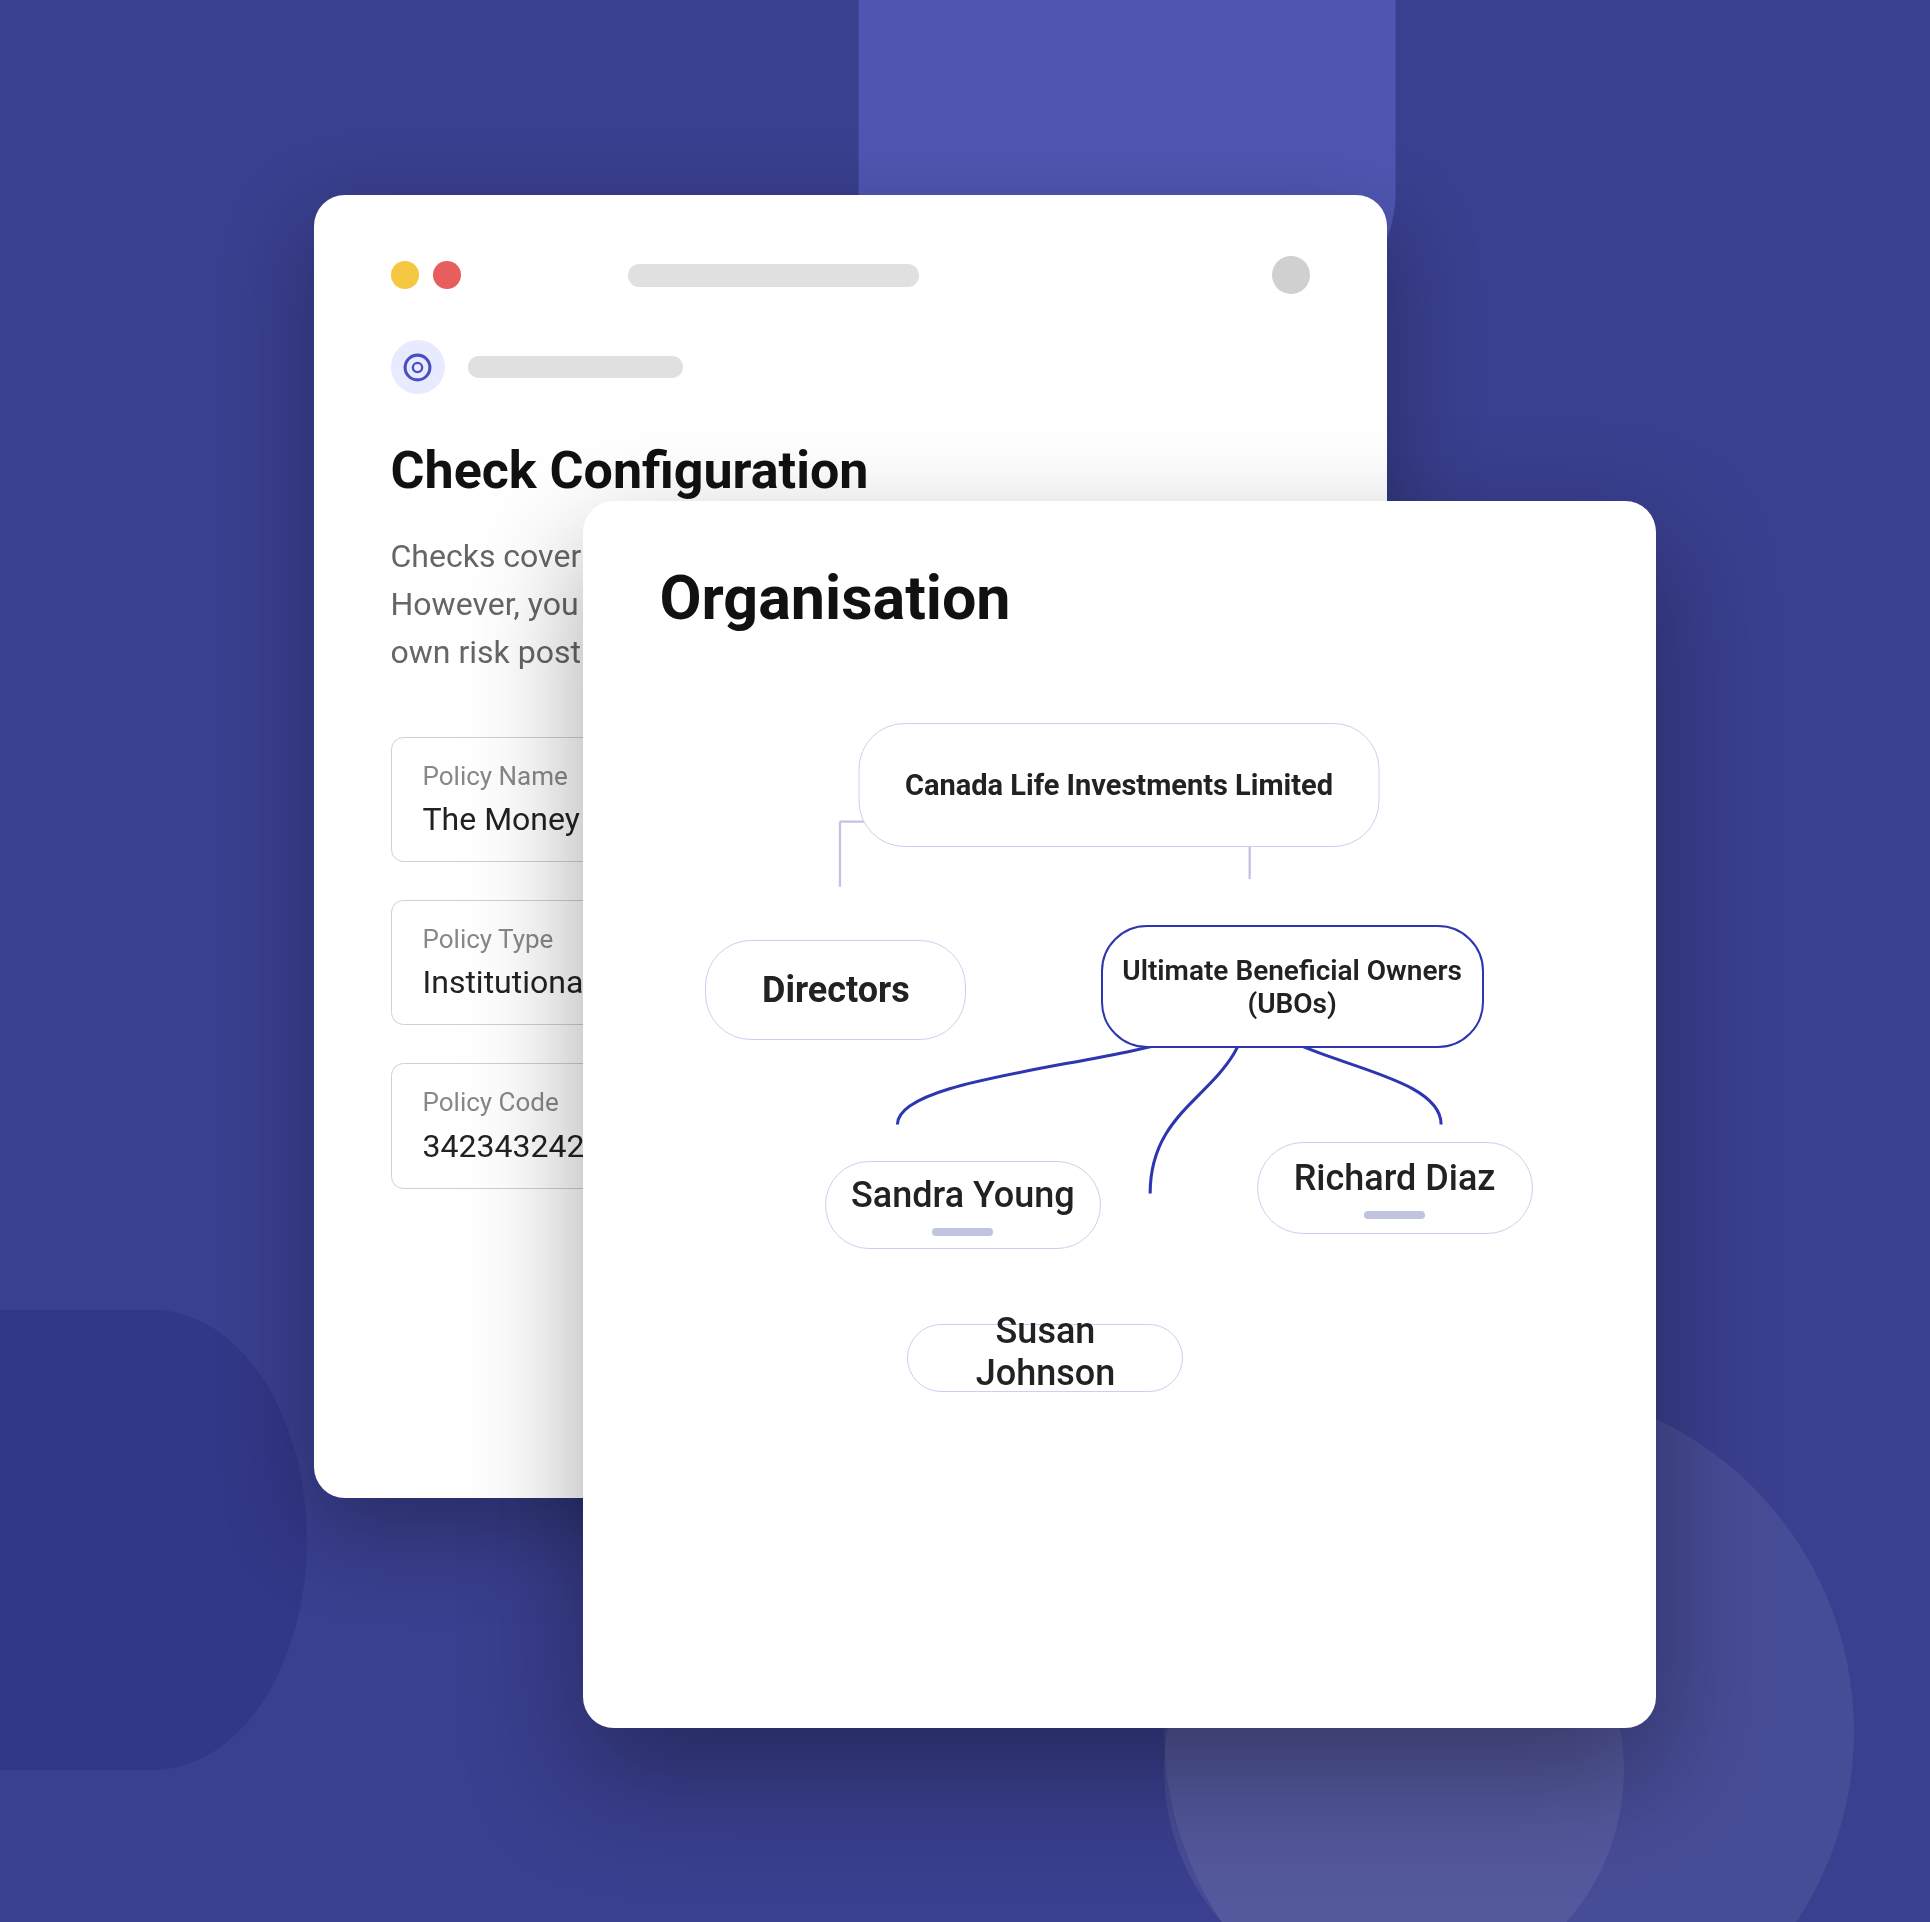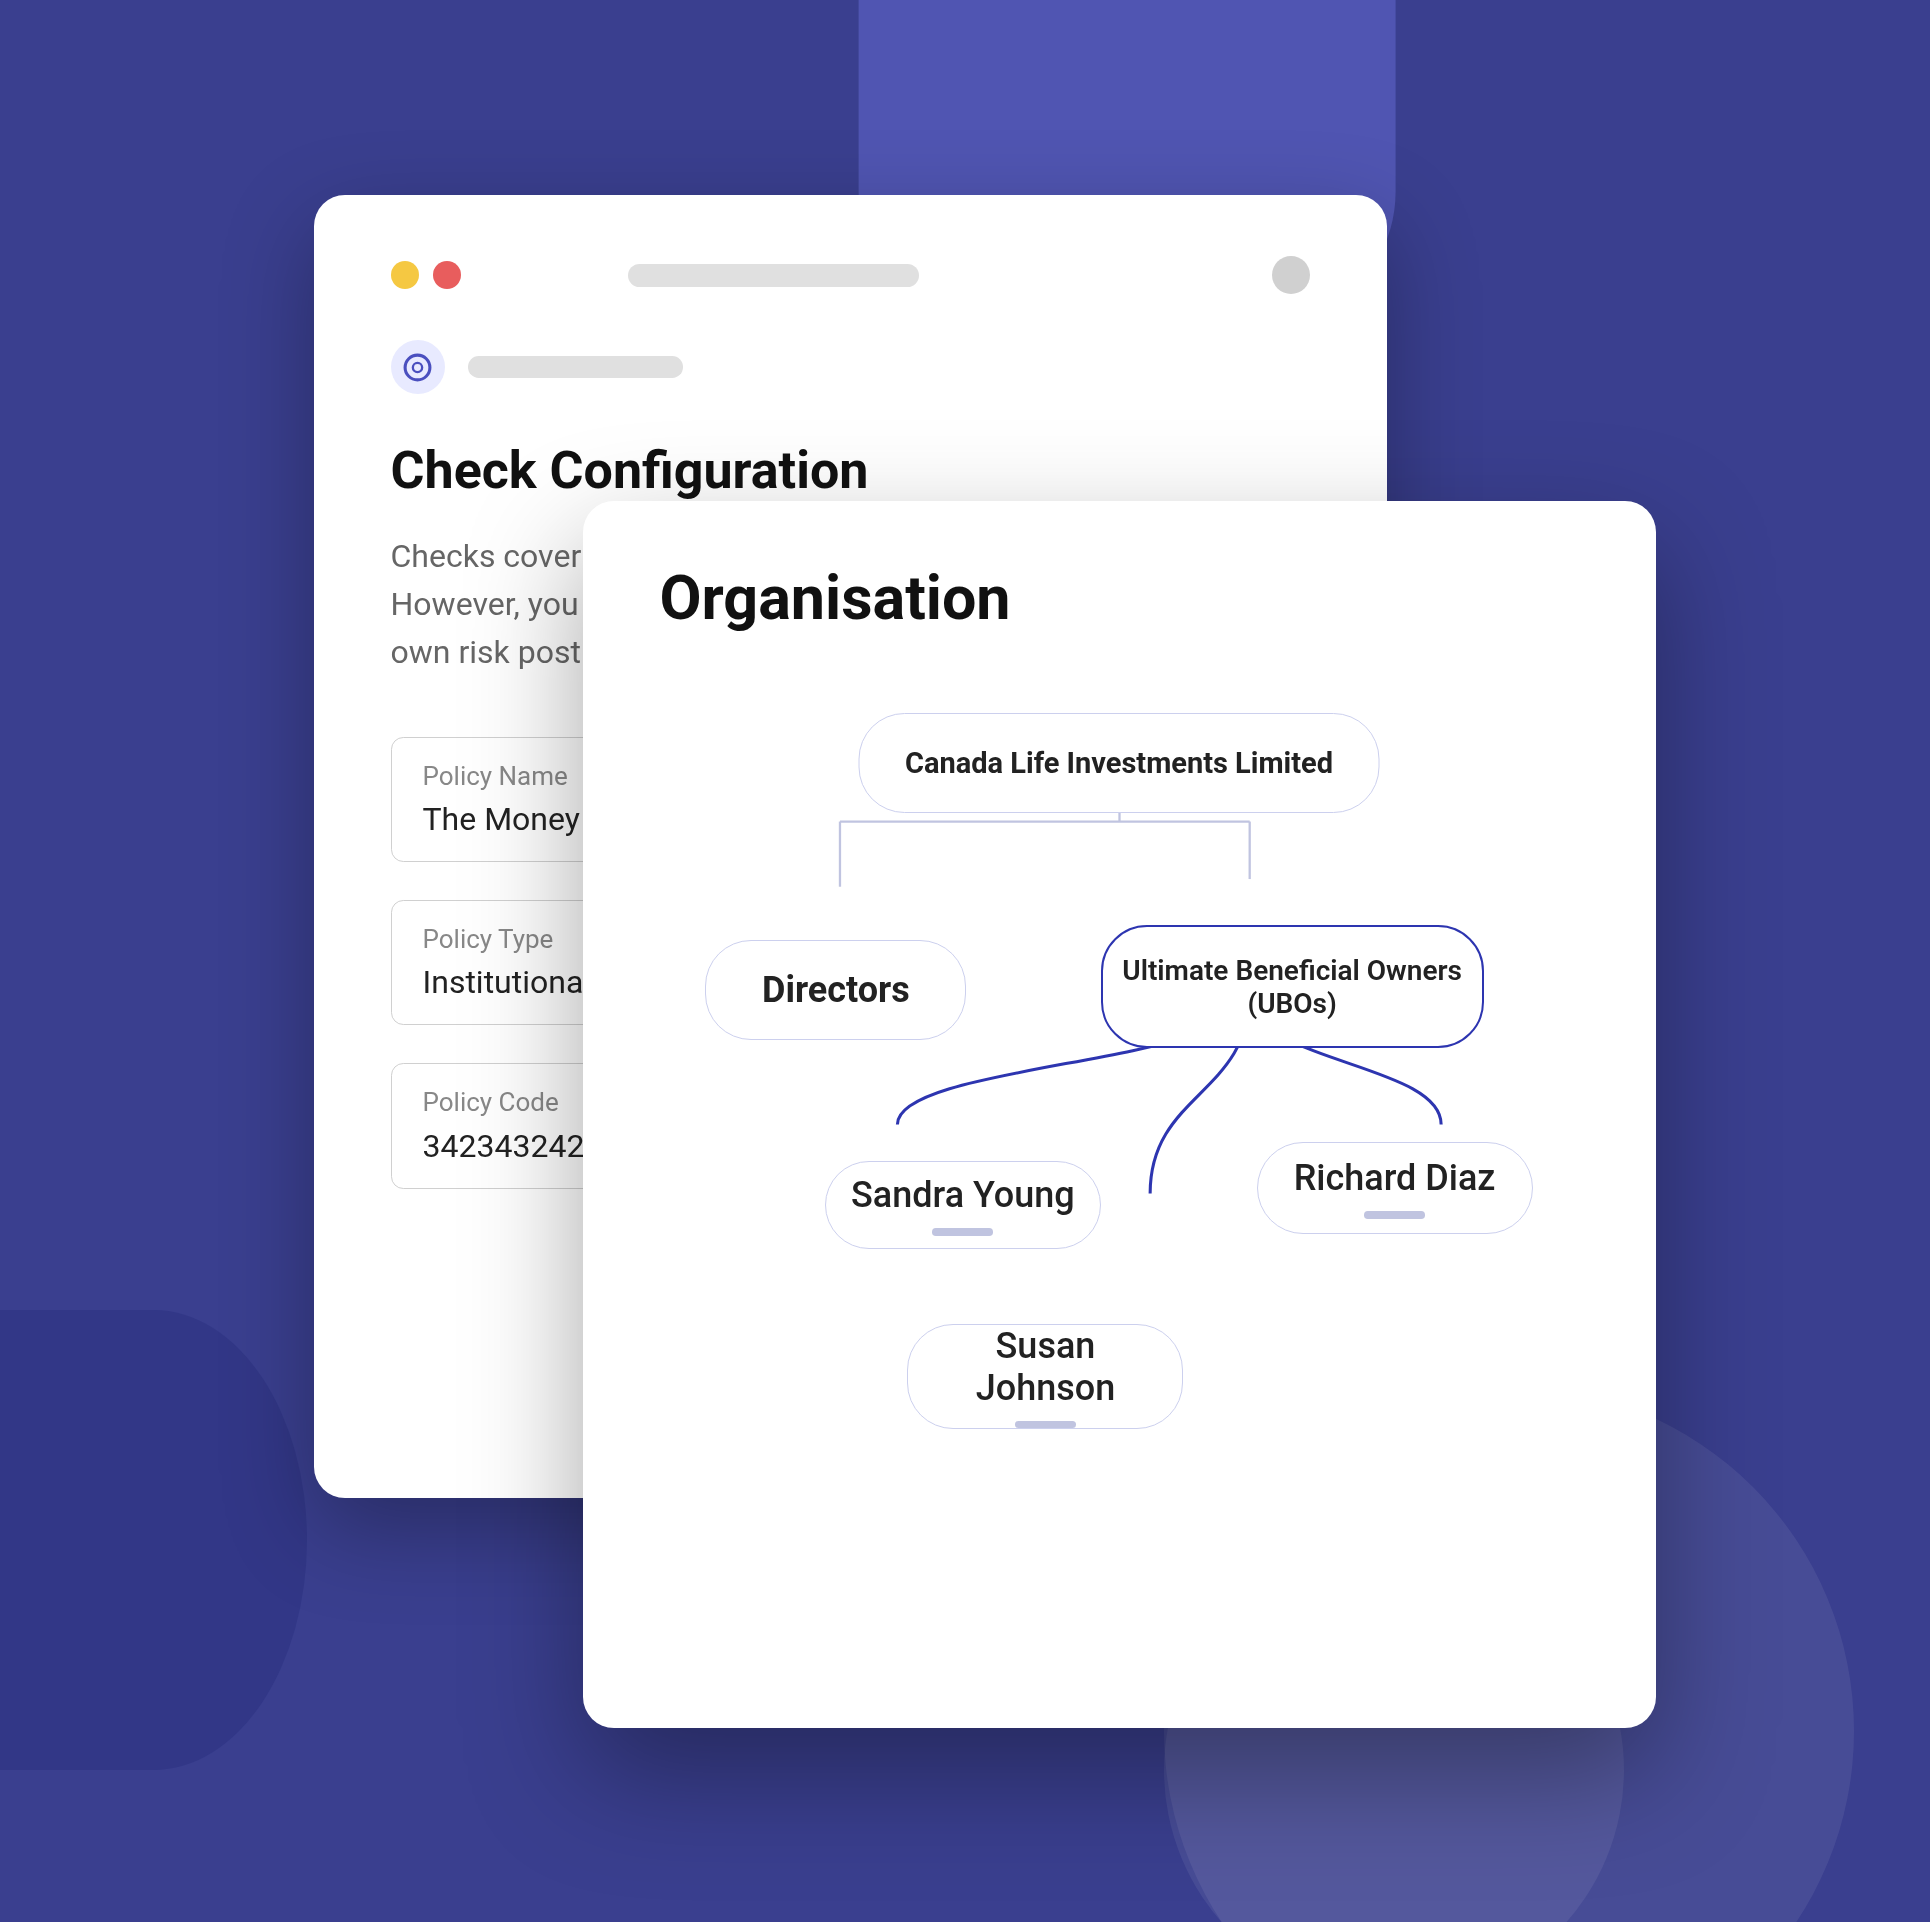--- a/index.html
+++ b/index.html
@@ -203,25 +203,25 @@
     }
     .org-node .node-bar {
       width: 61px; height: 7.7px;
       background: #c0c4e0;
       border-radius: 3.8px;
       margin-top: 12.3px;
     }
 
     
     .node-root {
-      top: 18px;
+      top: 28px;
       left: 50%;
       transform: translateX(-50%);
       width: 521px;
-      height: 100px;
+      height: 124px;
     }
     .node-root span { font-size: 29px; font-weight: 700; }
 
     
     .node-directors {
       top: 245px;
       left: 5%;
       width: 261px;
       height: 100px;
     }
@@ -243,21 +243,21 @@
       top: 466px;
       left: 18%;
       width: 276px;
       height: 88px;
     }
     .node-susan {
       top: 629px;
       left: 42%;
       transform: translateX(-50%);
       width: 276px;
-      height: 105px;
+      height: 68px;
     }
     .node-richard {
       top: 447px;
       right: 5%;
       width: 276px;
       height: 92px;
     }
   </style>
 </head>
 <body>

